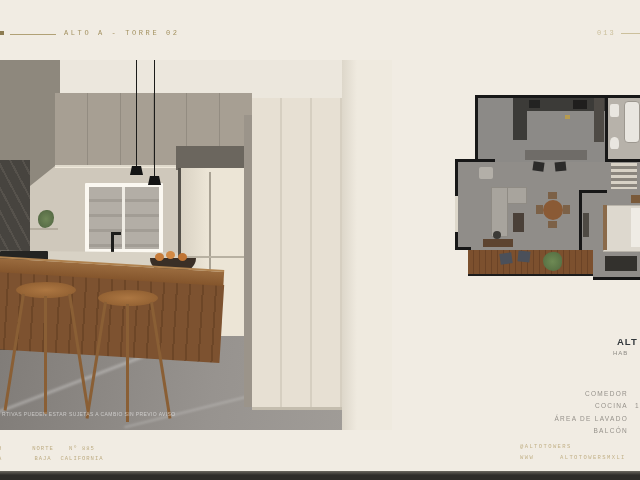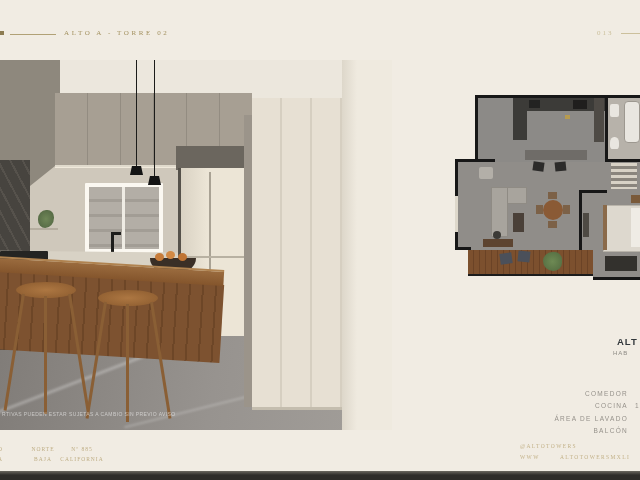--- a/index.html
+++ b/index.html
@@ -1,19 +1,19 @@
 <!DOCTYPE html>
 <html><head>
 <meta charset="utf-8">
 <style>
   html,body{margin:0;padding:0;}
   .page{position:relative;width:640px;height:480px;background:#f1ece3;overflow:hidden;
         font-family:"Liberation Sans",sans-serif;}
   .abs{position:absolute;}
-  .mono{font-family:Liberation Serif, serif;}
+  .mono{font-family:Liberation Mono, monospace;}
   
   .hdr-mark{left:0;top:31px;width:4px;height:4px;background:#8d7c52;}
   .hdr-line{left:10px;top:34px;width:46px;height:1px;background:#b1a176;}
   .hdr-text{left:64px;top:29px;font-size:7px;letter-spacing:2.6px;color:#a3915f;}
   .pg-num{left:597px;top:29px;font-size:7px;letter-spacing:2px;color:#ccc09c;}
   .pg-line{left:621px;top:33px;width:19px;height:1px;background:#ccc09c;}
   
   .photo{left:0;top:60px;width:392px;height:370px;background:#d9d3c7;overflow:hidden;}
   .seams-v{background:repeating-linear-gradient(90deg,transparent 0 32px,rgba(0,0,0,.12) 32px 33px);}
   

